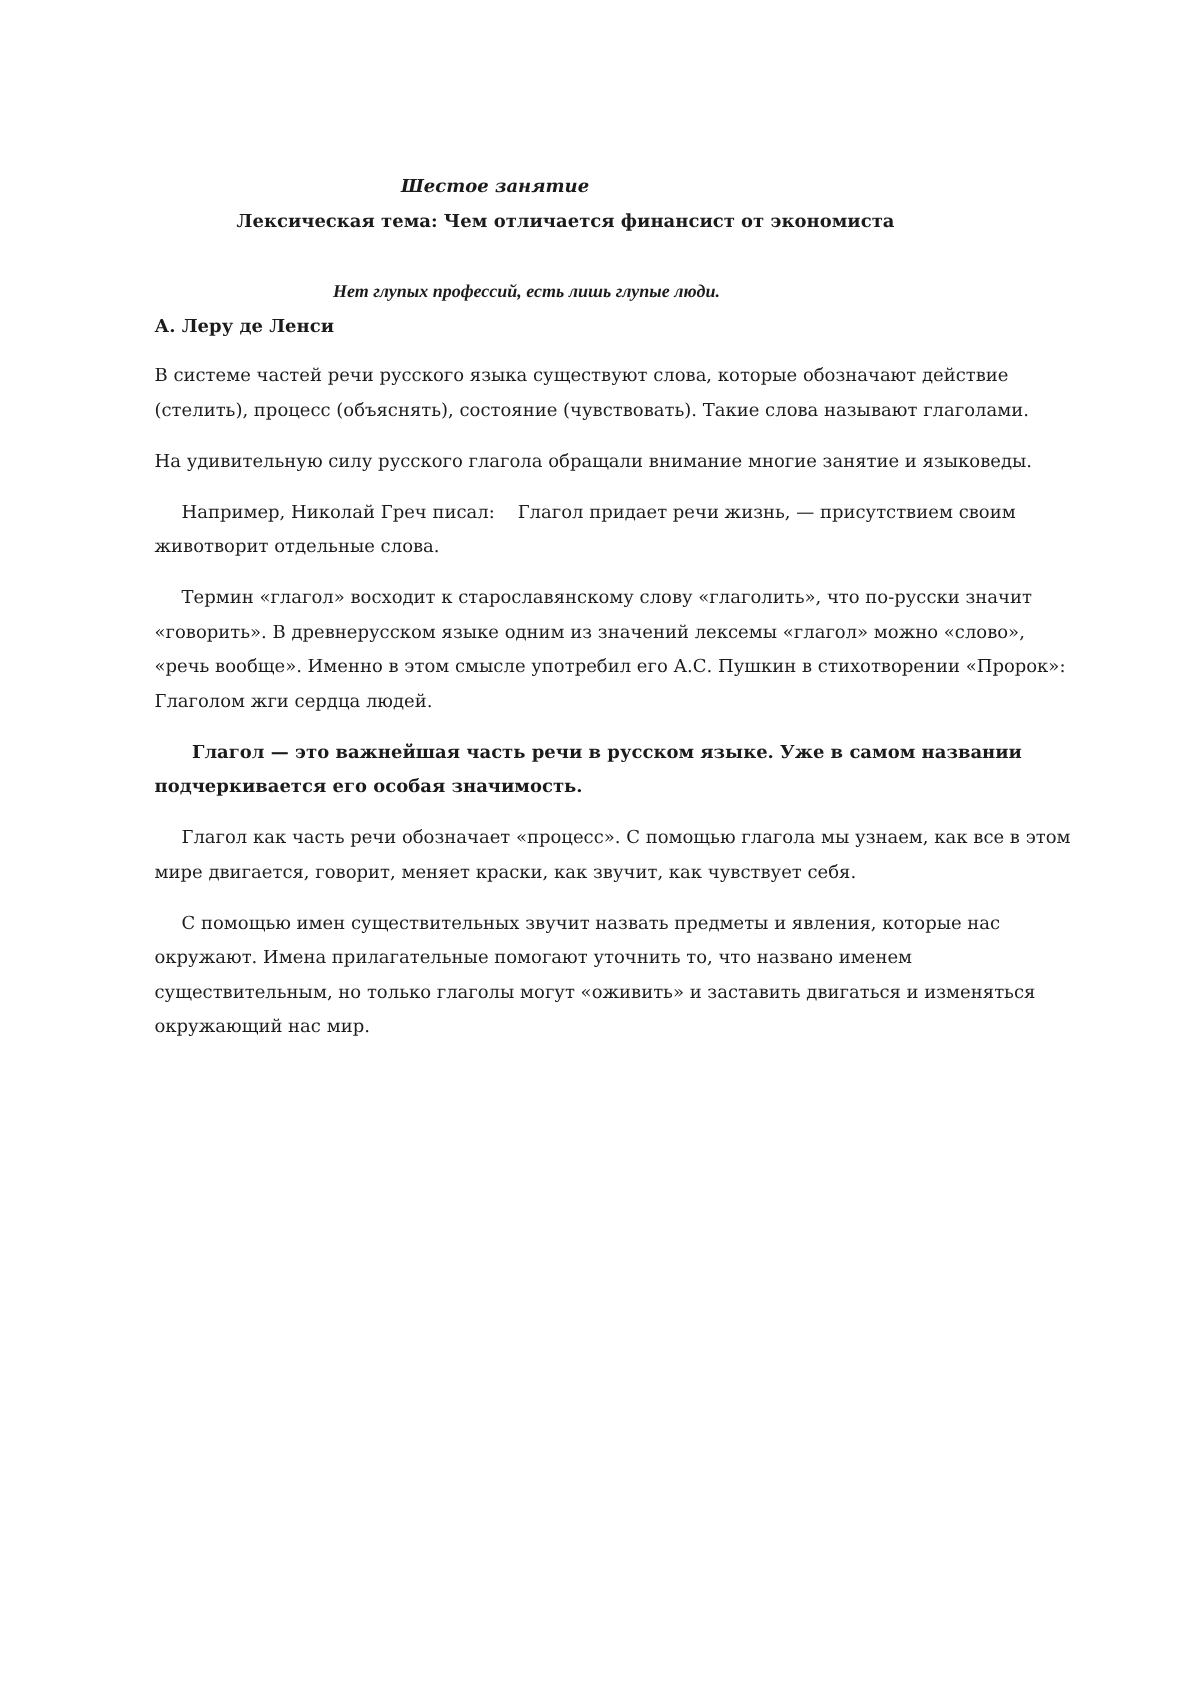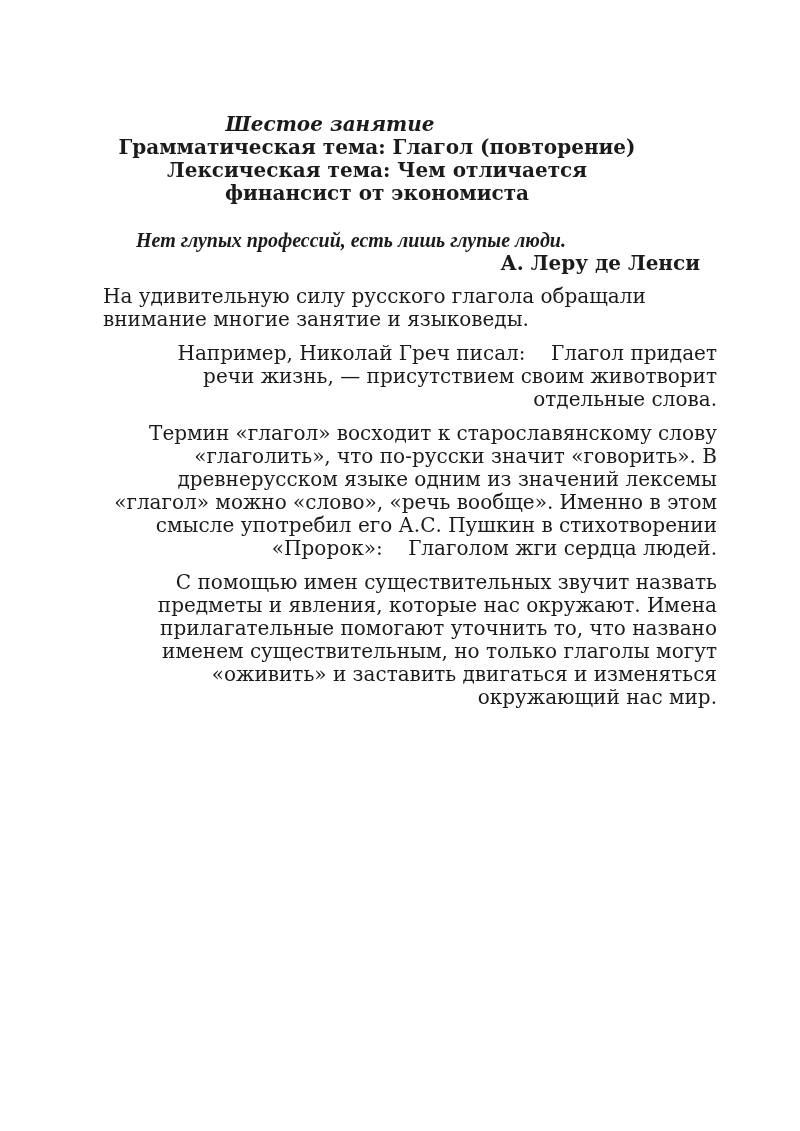--- a/index.html
+++ b/index.html
@@ -11,54 +11,56 @@
     color: #1b1b1b;
     overflow: hidden;
   }
   .page {
     box-sizing: content-box;
     padding: 113px 83px 0 103px;
     width: 614px;
   }
   p {
     margin: 0;
-    font-size: 20px;
+    font-size: 12px;
     line-height: 23px;
     white-space: pre-wrap;
   }
   .bold   { font-weight: bold; }
   .italic { font-style: italic; }
   .center { text-align: center; }
-  .right  { text-align: right; }
+  .right  { text-align: left; }
   
   .title-line-1 { padding-right: 160px; }
   .title-line-2, .title-line-3 { padding-right: 66px; }
   .epigraph { margin-top: 24px; padding-right: 118px; font-family: Liberation Serif, serif; }
   .attribution { padding-right: 17px; }
   .body-text { margin-top: 10px; }
   .body-text p { margin: 0 0 11px 0; }
   .indent-none   { text-indent: 0; }
-  .indent-small  { text-indent: 18px; text-align: right; }
+  .indent-small  { text-indent: 18px; }
   .indent-medium { text-indent: 25px; }
   .indent-large  { text-indent: 32px; }
 </style>
 </head>
 <body style="background: rgb(255, 255, 255); color: rgb(27, 27, 27);">
 
 <div class="page">
 
   <div>
     <p class="bold italic center title-line-1">Шестое занятие</p>
-    <p class="bold center title-line-2">Грамматическая тема: Глагол (повторение)</p>
     <p class="bold center title-line-3">Лексическая тема: Чем отличается финансист от экономиста</p>
   </div>
 
   <p class="bold italic center epigraph">Нет глупых профессий, есть лишь глупые люди.</p>
   <p class="bold right attribution">А. Леру де Ленси</p>
 
   <div id="paragraphs" class="body-text">
+      <p class="indent-none">В системе частей речи русского языка существуют слова, которые обозначают действие (стелить), процесс (объяснять), состояние (чувствовать). Такие слова называют глаголами.</p>
       <p class="indent-none">На удивительную силу русского глагола обращали внимание многие занятие и языковеды.</p>
       <p class="indent-small">Например, Николай Греч писал:    Глагол придает речи жизнь, — присутствием своим животворит отдельные слова.</p>
       <p class="indent-small">Термин «глагол» восходит к старославянскому слову «глаголить», что по-русски значит «говорить». В древнерусском языке одним из значений лексемы «глагол» можно «слово», «речь вообще». Именно в этом смысле употребил его А.С. Пушкин в стихотворении «Пророк»:    Глаголом жги сердца людей.</p>
+      <p class="indent-medium bold">Глагол — это важнейшая часть речи в русском языке. Уже в самом названии подчеркивается его особая значимость.</p>
+      <p class="indent-small">Глагол как часть речи обозначает «процесс». С помощью глагола мы узнаем, как все в этом мире двигается, говорит, меняет краски, как звучит, как чувствует себя.</p>
       <p class="indent-small">С помощью имен существительных звучит назвать предметы и явления, которые нас окружают. Имена прилагательные помогают уточнить то, что названо именем существительным, но только глаголы могут «оживить» и заставить двигаться и изменяться окружающий нас мир.</p>
     </div>
 
 </div>
 
 </body></html>

